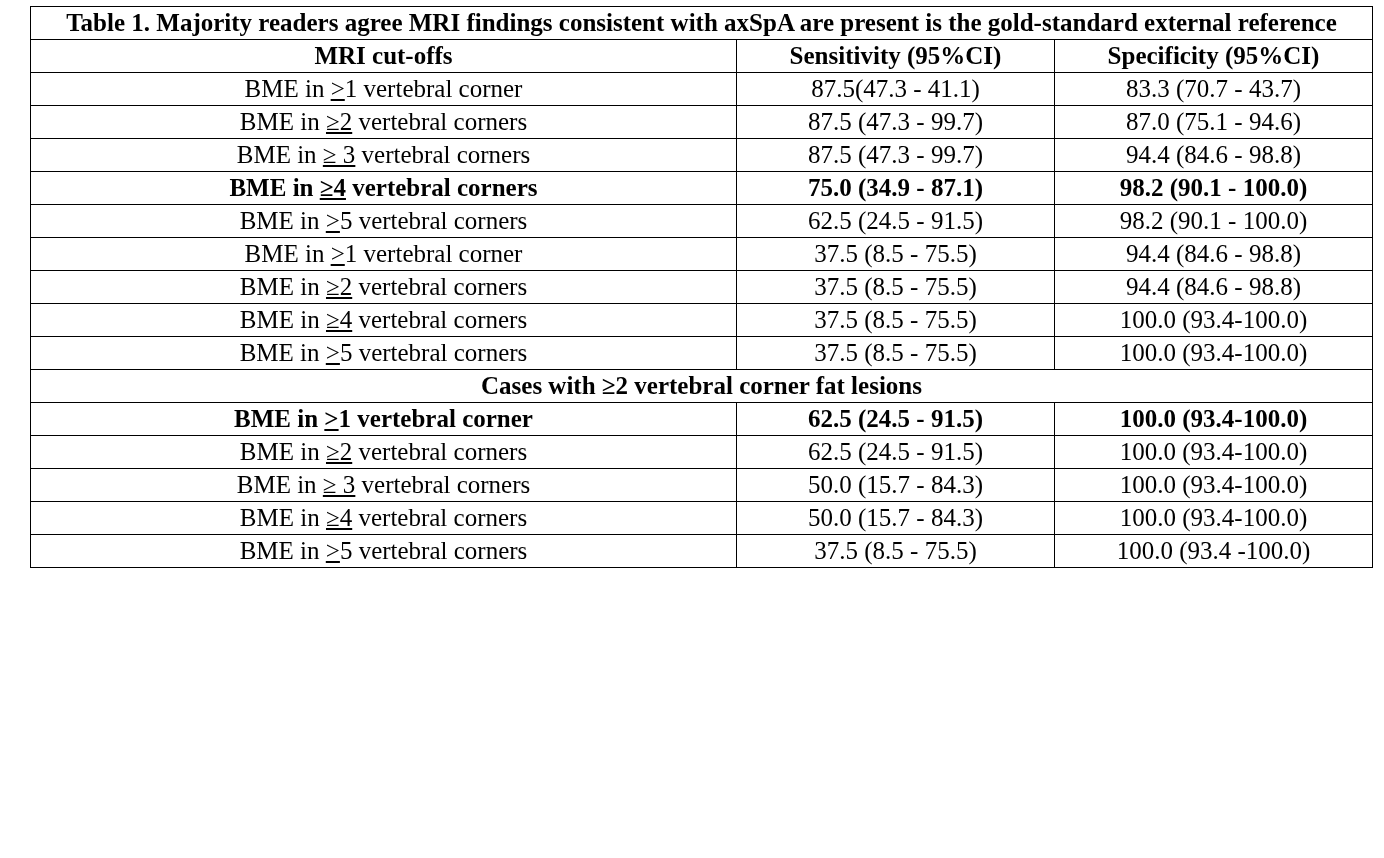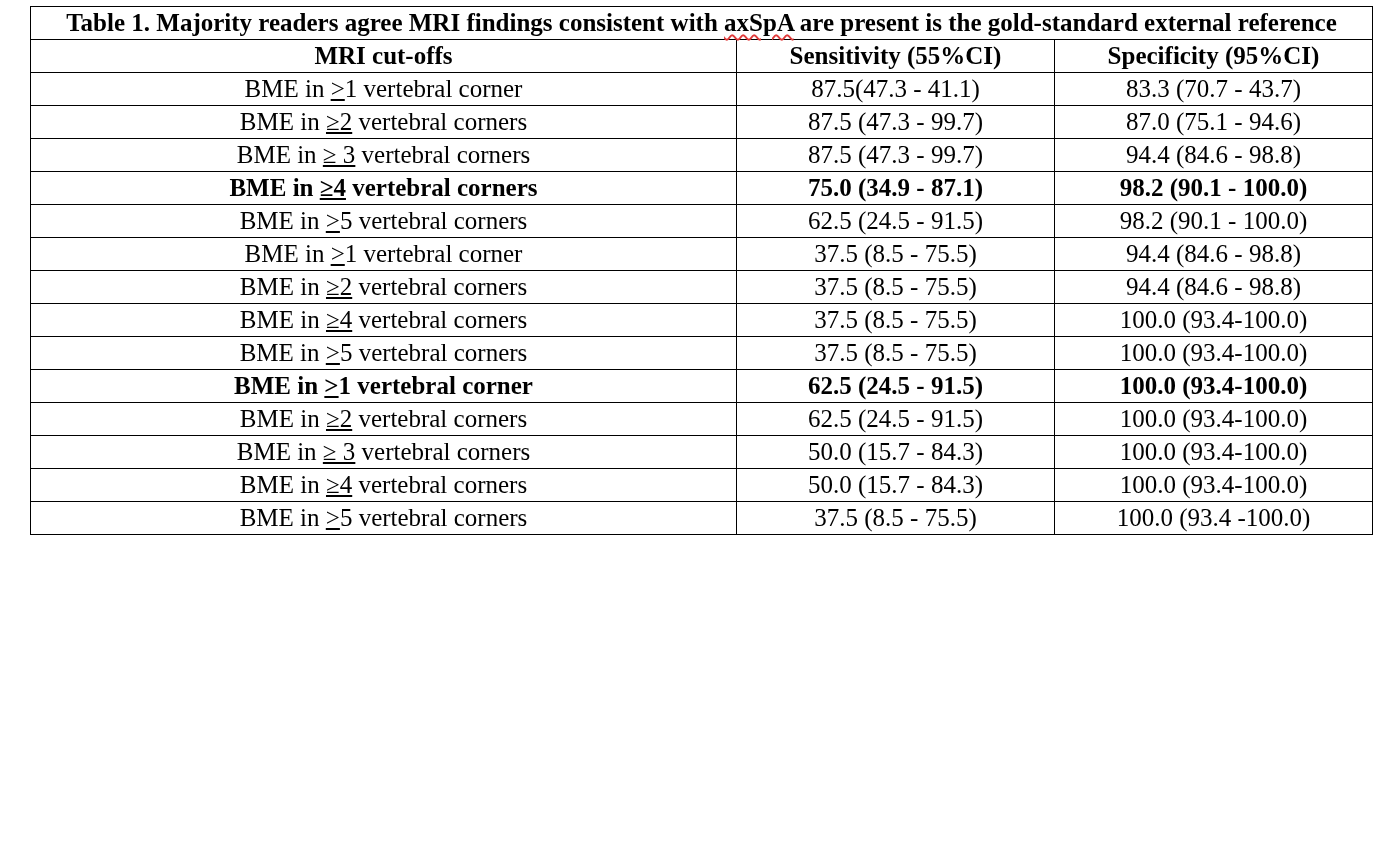--- a/index.html
+++ b/index.html
@@ -51,21 +51,20 @@
   td.section {
     font-weight: bold;
   }
   td.row-label {
     text-align: center;
   }
   tr.bold-row td {
     font-weight: bold;
   }
   .squiggle {
-    text-decoration: underline;
     text-decoration-style: wavy;
     text-decoration-color: #e03a3a;
     text-decoration-thickness: 1.5px;
     text-underline-offset: 3px;
   }
   .uline {
     text-decoration: underline;
     text-decoration-thickness: 1.5px;
     text-underline-offset: 2px;
   }
@@ -81,21 +80,21 @@
       <col class="c-spec">
     </colgroup>
     <tbody>
       <tr>
         <td class="title-cell" colspan="3">
           <span>Table 1. Majority readers agree MRI findings consistent with </span><span class="squiggle">axSpA</span><span> are present is the gold-standard external reference</span>
         </td>
       </tr>
       <tr>
         <td class="colhead">MRI cut-offs</td>
-        <td class="colhead">Sensitivity (55%CI)</td>
+        <td class="colhead">Sensitivity (95%CI)</td>
         <td class="colhead">Specificity (95%CI)</td>
       </tr>
     <tr>
           <td class="row-label"><span>BME in </span><span class="uline">&gt;</span><span>1 vertebral corner</span></td>
           <td>87.5(47.3 - 41.1)</td>
           <td>83.3 (70.7 - 43.7)</td>
         </tr>
         <tr>
           <td class="row-label"><span>BME in </span><span class="uline">≥2</span><span> vertebral corners</span></td>
           <td>87.5 (47.3 - 99.7)</td>
@@ -129,20 +128,23 @@
         <tr>
           <td class="row-label"><span>BME in </span><span class="uline">≥4</span><span> vertebral corners</span></td>
           <td>37.5 (8.5 - 75.5)</td>
           <td>100.0 (93.4-100.0)</td>
         </tr>
         <tr>
           <td class="row-label"><span>BME in </span><span class="uline">&gt;</span><span>5 vertebral corners</span></td>
           <td>37.5 (8.5 - 75.5)</td>
           <td>100.0 (93.4-100.0)</td>
         </tr>
+        <tr>
+          <td class="section" colspan="3">Cases with ≥2 vertebral corner fat lesions</td>
+        </tr>
         <tr class="bold-row">
           <td class="row-label"><span>BME in </span><span class="uline">&gt;</span><span>1 vertebral corner</span></td>
           <td>62.5 (24.5 - 91.5)</td>
           <td>100.0 (93.4-100.0)</td>
         </tr>
         <tr>
           <td class="row-label"><span>BME in </span><span class="uline">≥2</span><span> vertebral corners</span></td>
           <td>62.5 (24.5 - 91.5)</td>
           <td>100.0 (93.4-100.0)</td>
         </tr>

